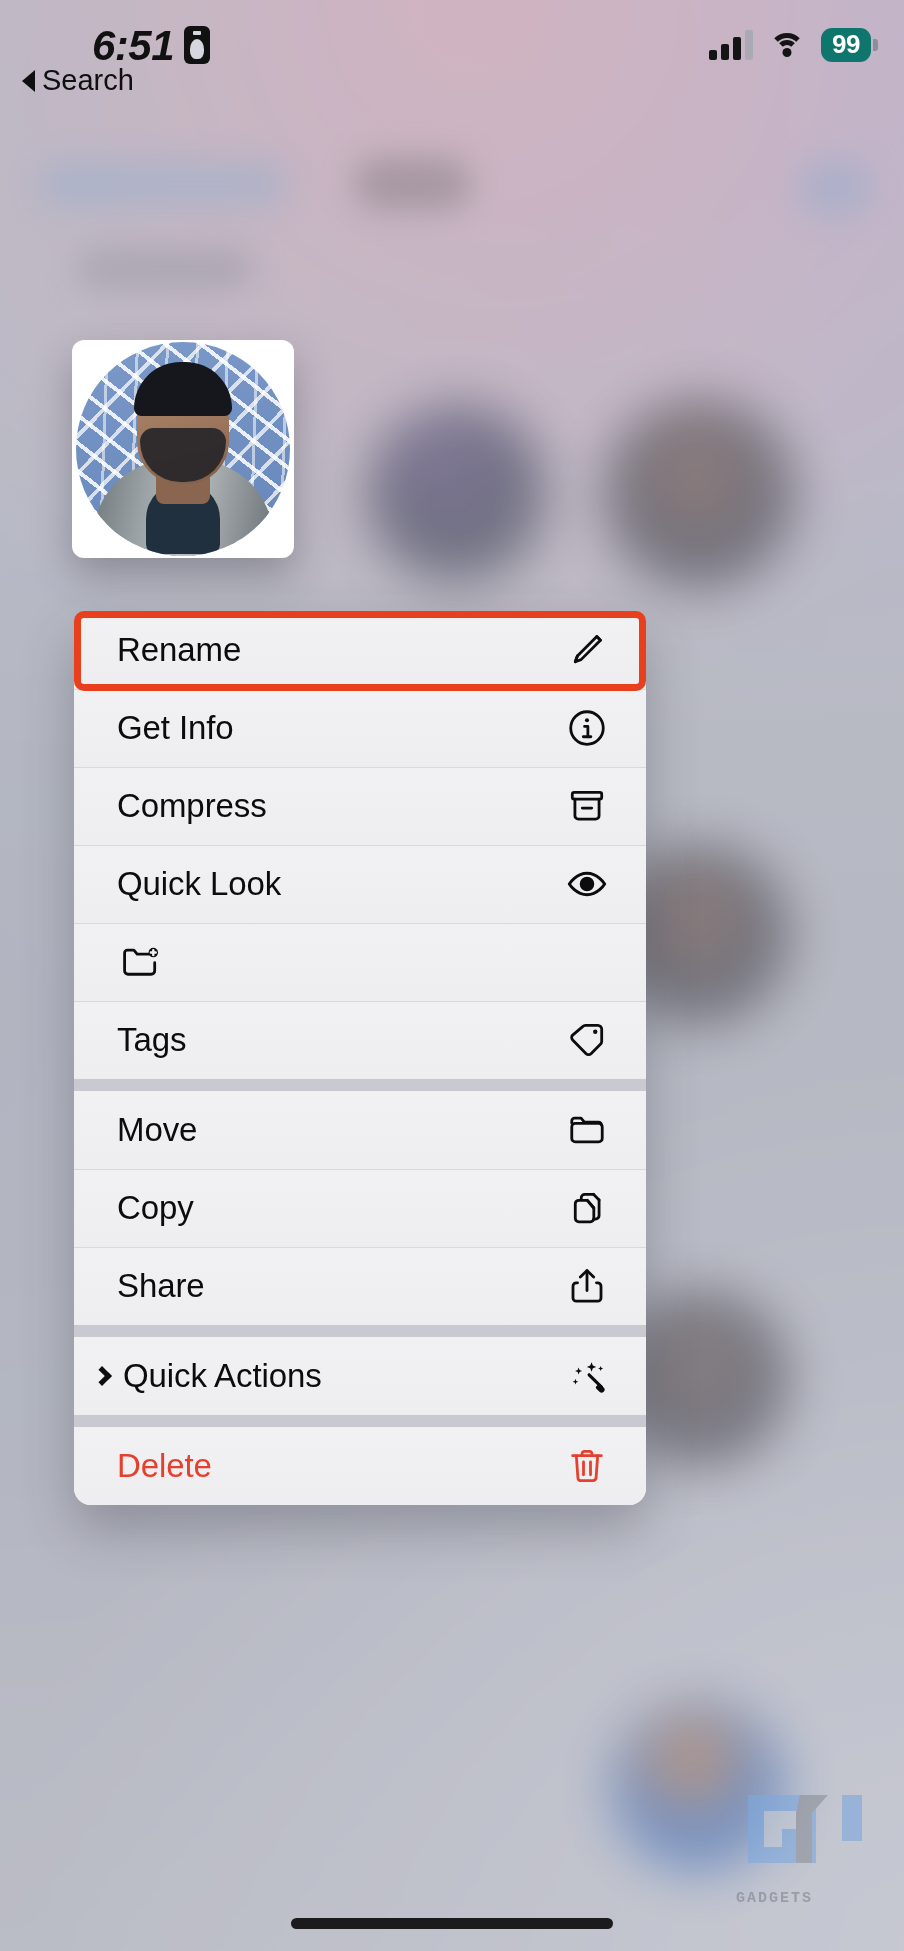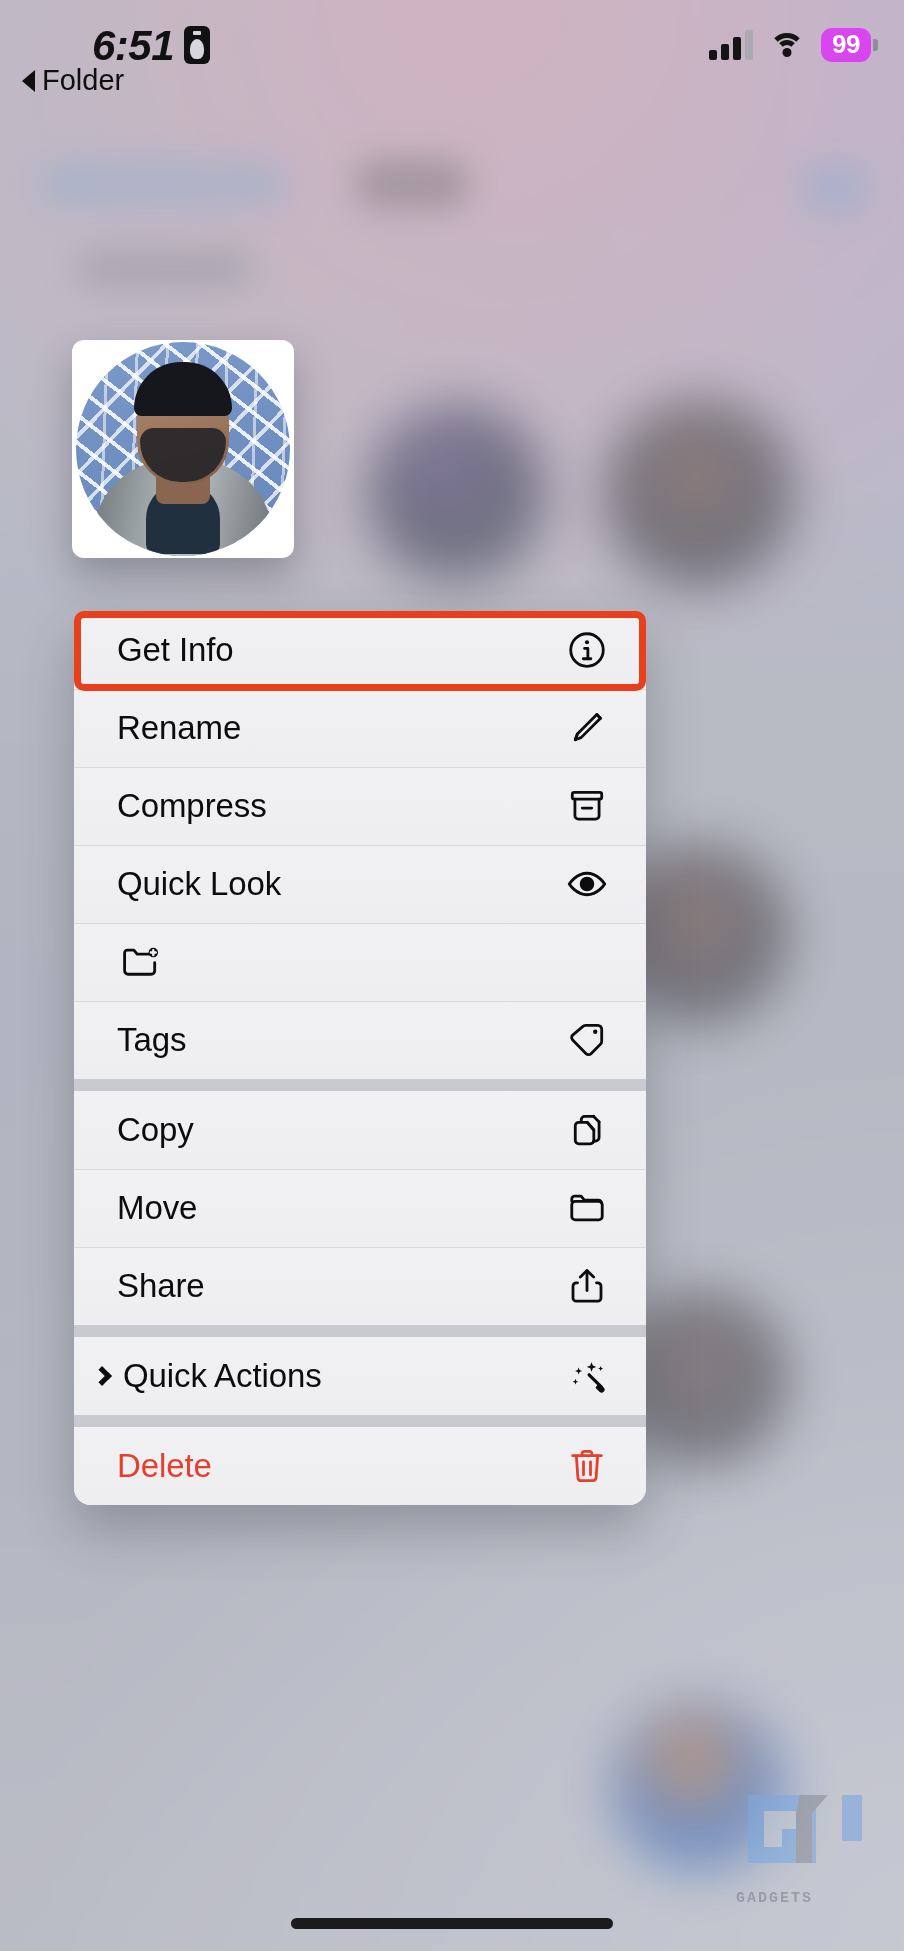--- a/index.html
+++ b/index.html
@@ -147,21 +147,21 @@
   }
   .wifi span:nth-child(1) { width: 36px; height: 36px; top: 2px; }
   .wifi span:nth-child(2) { width: 22px; height: 22px; top: 9px; }
   .wifi span:nth-child(3) {
     width: 9px; height: 9px; top: 17px;
     border: none; background: #141414; border-radius: 50%;
   }
 
   .batt-wrap { position: relative; display: flex; align-items: center; }
   .batt {
-    background: #d946ef;
+    background: #0f766e;
     color: #fff;
     font-size: 26px;
     font-weight: bold;
     border-radius: 11px;
     padding: 2px 11px 4px 11px;
     line-height: 1.08;
     letter-spacing: -0.5px;
   }
   .batt-nub {
     width: 5px; height: 12px;
@@ -367,21 +367,21 @@
 
     <div id="scrim"></div>
   </div>
 
   <div id="status-bar">
     <div id="clock">6:51</div>
     <div id="lock-glyph"></div>
 
     <div id="back-search">
       <span class="tri"></span>
-      <span class="lbl">Folder</span>
+      <span class="lbl">Search</span>
     </div>
 
     <div id="status-right">
       <div class="sig">
         <i></i>
           <i></i>
           <i></i>
           <i></i>
       </div>
       <div class="wifi">
@@ -405,43 +405,43 @@
       <div class="p-beard"></div>
       <div class="p-hair"></div>
     </div>
   </div>
 
   <div id="context-menu">
 
     <div class="menu-group">
 
       <div class="menu-row">
+        <span class="label">Rename</span>
+        <span class="icon">
+          <svg viewBox="0 0 24 24" fill="none" stroke="#0c0c0e" stroke-width="1.6" stroke-linecap="round" stroke-linejoin="round">
+            <path d="M17.6 4.3 19.7 6.4"></path>
+            <path d="M17.6 4.3 19.7 6.4 8.6 17.5 5.3 18.7 6.5 15.4Z"></path>
+            <path d="M5.3 18.7 6.5 15.4"></path>
+          </svg>
+        </span>
+      </div>
+
+      <div class="menu-row">
         <span class="label">Get Info</span>
         <span class="icon">
           <svg viewBox="0 0 24 24" fill="none" stroke="#0c0c0e" stroke-width="1.6">
             <circle cx="12" cy="12" r="9.3"></circle>
             <circle cx="12" cy="7.6" r="1.15" fill="#0c0c0e" stroke="none"></circle>
             <path d="M10.6 11.1h1.9v5.9" stroke-linecap="round" stroke-linejoin="round"></path>
             <path d="M9.9 17h4.3" stroke-linecap="round"></path>
           </svg>
         </span>
       </div>
 
       <div class="menu-row">
-        <span class="label">Rename</span>
-        <span class="icon">
-          <svg viewBox="0 0 24 24" fill="none" stroke="#0c0c0e" stroke-width="1.6" stroke-linecap="round" stroke-linejoin="round">
-            <path d="M17.6 4.3 19.7 6.4"></path>
-            <path d="M17.6 4.3 19.7 6.4 8.6 17.5 5.3 18.7 6.5 15.4Z"></path>
-            <path d="M5.3 18.7 6.5 15.4"></path>
-          </svg>
-        </span>
-      </div>
-
-      <div class="menu-row">
         <span class="label">Compress</span>
         <span class="icon">
           <svg viewBox="0 0 24 24" fill="none" stroke="#0c0c0e" stroke-width="1.6" stroke-linecap="round" stroke-linejoin="round">
             <rect x="3.6" y="4.2" width="16.8" height="3.9" rx="1.1"></rect>
             <path d="M5.1 8.1v9.4a2 2 0 0 0 2 2h9.8a2 2 0 0 0 2-2V8.1"></path>
             <path d="M9.3 13.2h5.4"></path>
           </svg>
         </span>
       </div>
 
@@ -473,40 +473,40 @@
             <path d="M11.1 3.6h7.1a2.2 2.2 0 0 1 2.2 2.2v7.1a2 2 0 0 1-.6 1.4l-5.5 5.5a2 2 0 0 1-2.8 0L3.8 12a2 2 0 0 1 0-2.8l5.9-5A2 2 0 0 1 11.1 3.6Z"></path>
             <circle cx="16.7" cy="7.3" r="1.25" fill="#0c0c0e" stroke="none"></circle>
           </svg>
         </span>
       </div>
     </div>
 
     <div class="menu-gap"></div>
 
     <div class="menu-group">
+
+      <div class="menu-row">
+        <span class="label">Move</span>
+        <span class="icon">
+          <svg viewBox="0 0 24 24" fill="none" stroke="#0c0c0e" stroke-width="1.6" stroke-linecap="round" stroke-linejoin="round">
+            <path d="M3.3 8.2V6.8a1.6 1.6 0 0 1 1.6-1.6h3.7l1.9 2.3h8.1a1.7 1.7 0 0 1 1.7 1.7"></path>
+            <rect x="3.3" y="8.2" width="17.4" height="10.6" rx="2"></rect>
+          </svg>
+        </span>
+      </div>
 
       <div class="menu-row">
         <span class="label">Copy</span>
         <span class="icon">
           <svg viewBox="0 0 24 24" fill="none" stroke="#0c0c0e" stroke-width="1.6" stroke-linecap="round" stroke-linejoin="round">
             <path d="M15.7 4.2h-5a2 2 0 0 0-2 2v.9"></path>
             <path d="M18.9 7.4v8.9a2 2 0 0 1-2 2h-1.1"></path>
             <path d="M15.7 4.2l3.2 3.2"></path>
             <path d="M12.2 7.6H7.3a2 2 0 0 0-2 2v8.3a2 2 0 0 0 2 2h6.6a2 2 0 0 0 2-2v-5.9Z"></path>
             <path d="M12.2 7.6l3.7 4.4"></path>
-          </svg>
-        </span>
-      </div>
-
-      <div class="menu-row">
-        <span class="label">Move</span>
-        <span class="icon">
-          <svg viewBox="0 0 24 24" fill="none" stroke="#0c0c0e" stroke-width="1.6" stroke-linecap="round" stroke-linejoin="round">
-            <path d="M3.3 8.2V6.8a1.6 1.6 0 0 1 1.6-1.6h3.7l1.9 2.3h8.1a1.7 1.7 0 0 1 1.7 1.7"></path>
-            <rect x="3.3" y="8.2" width="17.4" height="10.6" rx="2"></rect>
           </svg>
         </span>
       </div>
 
       <div class="menu-row">
         <span class="label">Share</span>
         <span class="icon">
           <svg viewBox="0 0 24 24" fill="none" stroke="#0c0c0e" stroke-width="1.6" stroke-linecap="round" stroke-linejoin="round">
             <path d="M12 3.4v11.2"></path>
             <path d="M8.2 6.9 12 3.2l3.8 3.7"></path>

